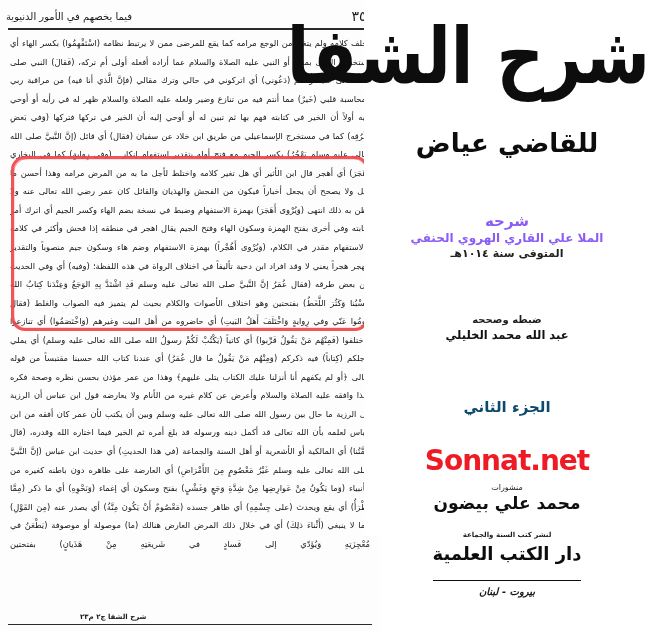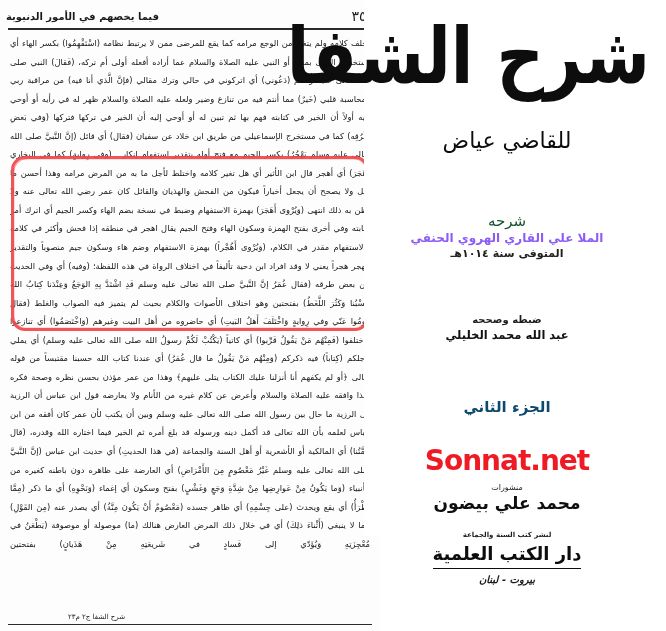--- a/index.html
+++ b/index.html
@@ -33,21 +33,21 @@
     left: 6px;
     right: 6px;
     height: 20px;
     display: flex;
     align-items: center;
     justify-content: space-between;
     direction: rtl;
   }
   .header-title {
     font-size: 10px;
-    font-weight: bold;
+    font-weight: normal;
     color: #1a1a1a;
     letter-spacing: -0.2px;
     margin-right: 8px;
     text-align: right;
   }
   .page-number {
     font-size: 14px;
     font-weight: normal;
     color: #1a1a1a;
     direction: ltr;
@@ -95,23 +95,23 @@
     position: absolute;
     bottom: 2px;
     left: 0;
     right: 0;
     height: 1.5px;
     background: #2b2b2b;
   }
   .footer-label {
     position: absolute;
     bottom: 6px;
-    left: 60px;
+    left: 72px;
     font-size: 7px;
-    font-weight: normal;
+    font-weight: bold;
     color: #1a1a1a;
     direction: rtl;
   }
 
   
   .red-box {
     position: absolute;
     left: 11px;
     top: 156px;
     width: 358px;
@@ -159,37 +159,37 @@
     font-family: "DejaVu Sans", "Liberation Sans", sans-serif;
     transform: scaleY(1.18);
     transform-origin: top center;
     white-space: nowrap;
   }
   .calligraphy-sub {
     position: absolute;
     top: 128px;
     left: 0;
     right: 0;
-    font-size: 22px;
-    font-weight: normal;
+    font-size: 26px;
+    font-weight: bold;
     color: #0d0d0d;
     letter-spacing: -1px;
     white-space: nowrap;
   }
 
   .commentary-block {
     position: absolute;
     top: 212px;
     left: 0;
     right: 0;
   }
   .commentary-word {
     font-size: 15px;
-    font-weight: normal;
-    color: #14532d;
+    font-weight: bold;
+    color: #8b5cf6;
     line-height: 1.2;
     letter-spacing: -0.5px;
   }
   .commentator {
     font-size: 12px;
     font-weight: bold;
     color: #8b5cf6;
     line-height: 1.35;
     letter-spacing: -0.7px;
     white-space: nowrap;
@@ -276,21 +276,21 @@
     margin-top: 16px;
   }
   .pub-house {
     font-size: 18px;
     font-weight: bold;
     color: #0d0d0d;
     line-height: 1.4;
     letter-spacing: -0.8px;
     border-bottom: 1.5px solid #0d0d0d;
     display: inline-block;
-    padding-bottom: 1px;
+    padding-bottom: 13px;
   }
   .pub-city {
     font-size: 10px;
     font-weight: bold;
     color: #1a1a1a;
     letter-spacing: 2.6px;
     line-height: 2.2;
     font-style: italic;
   }
 </style>

